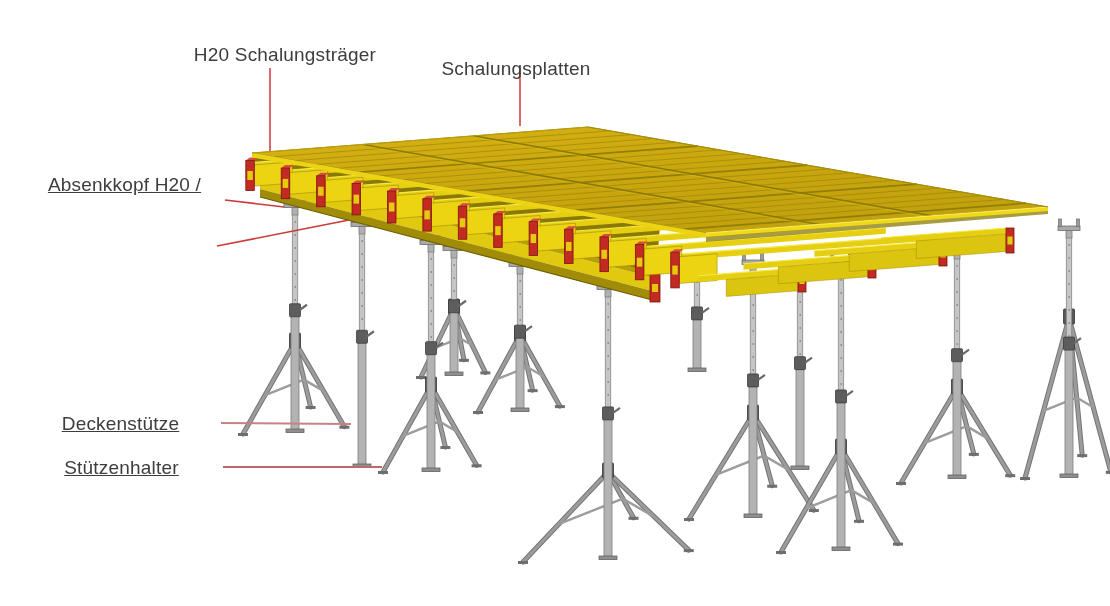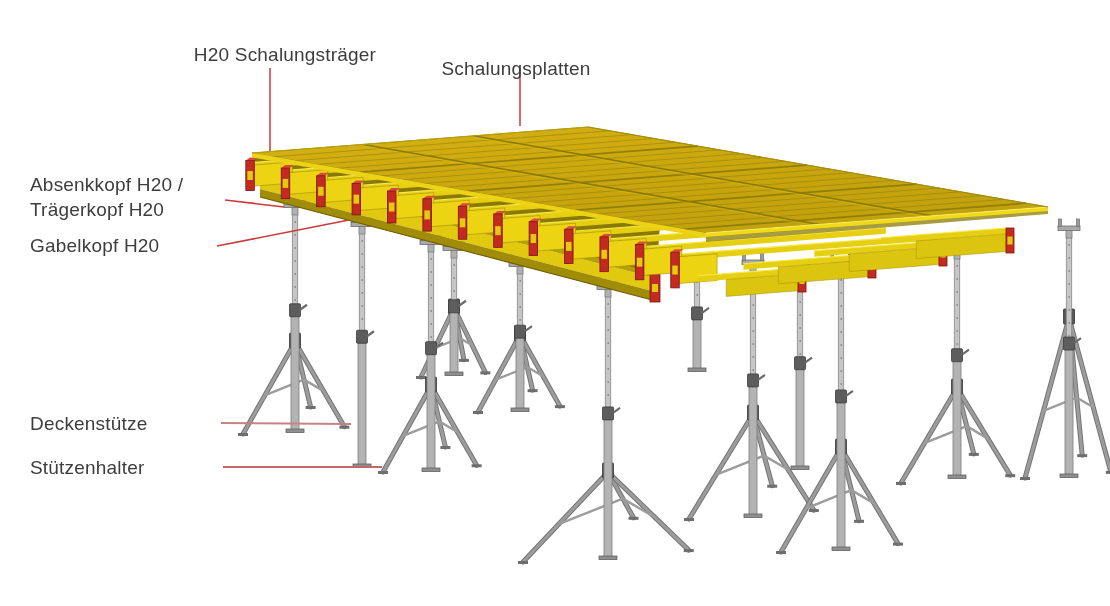--- a/index.html
+++ b/index.html
@@ -14,21 +14,21 @@
   .lbl{
     position:absolute;
     font-size:19px;
     font-weight:500;
     letter-spacing:.2px;
     color:var(--text,#3d3d3d);
     line-height:25px;
     white-space:nowrap;
   }
   .lbl.center{text-align:center;}
-  .lbl.right{text-align:left;}
+  .lbl.right{text-align:center;text-decoration:underline;}
 </style>
 </head>
 <body>
 
 <div class="stage">
 
   <svg id="illustration" width="1110" height="606" viewBox="0 0 1110 606">
       <g>
         <g>
           <line x1="295" y1="342" x2="243" y2="434" stroke="#757575" stroke-width="5" stroke-linecap="round"></line>
@@ -552,26 +552,22 @@
   <div class="lbl center" style="top:42px;left:150px;width:270px">
     <span>H20 Schalungsträger</span>
   </div>
 
   <div class="lbl center" style="top:56px;left:421px;width:190px">
     <span>Schalungsplatten</span>
   </div>
 
   <div class="lbl right" style="top:172px;left:30px;width:189px">
     <div>Absenkkopf H20 /</div>
-    <div>Trägerkopf H20</div>
   </div>
 
-  <div class="lbl right" style="top:233px;left:30px;width:181px">
-    <span>Gabelkopf H20</span>
-  </div>
 
   <div class="lbl right" style="top:455px;left:30px;width:183px">
     <span>Stützenhalter</span>
   </div>
 
   <div class="lbl right" style="top:411px;left:30px;width:181px">
     <span>Deckenstütze</span>
   </div>
 
 </div>

